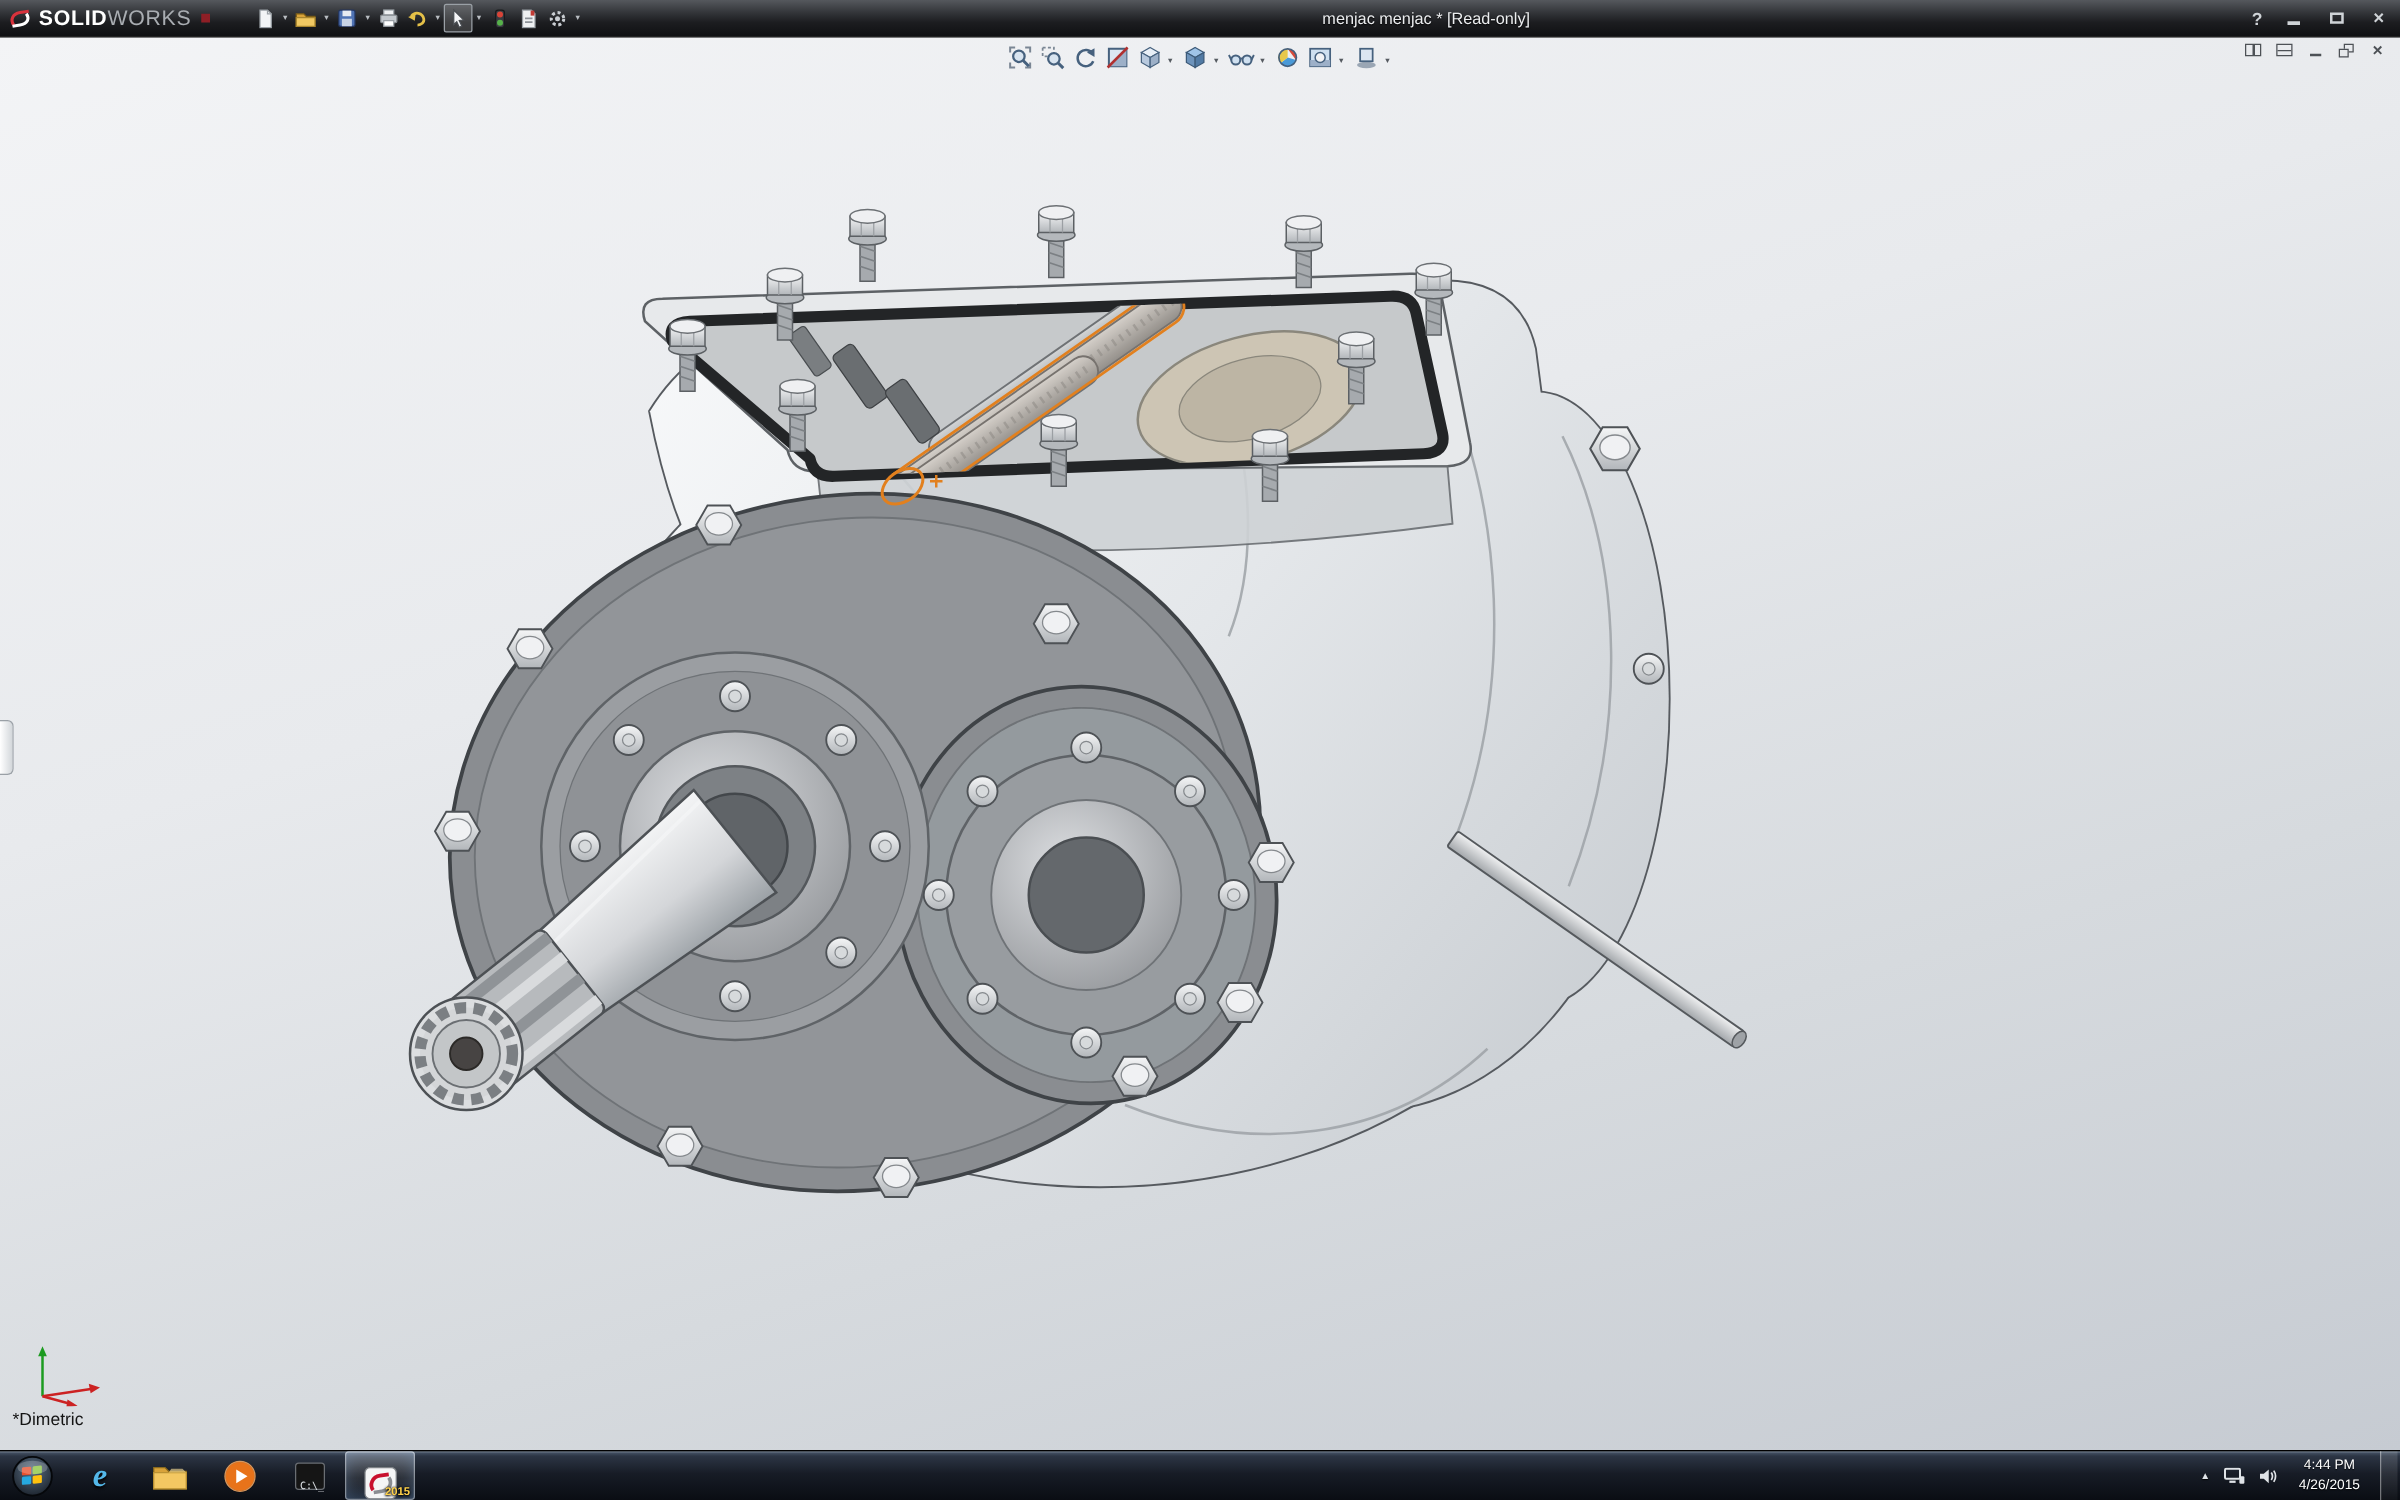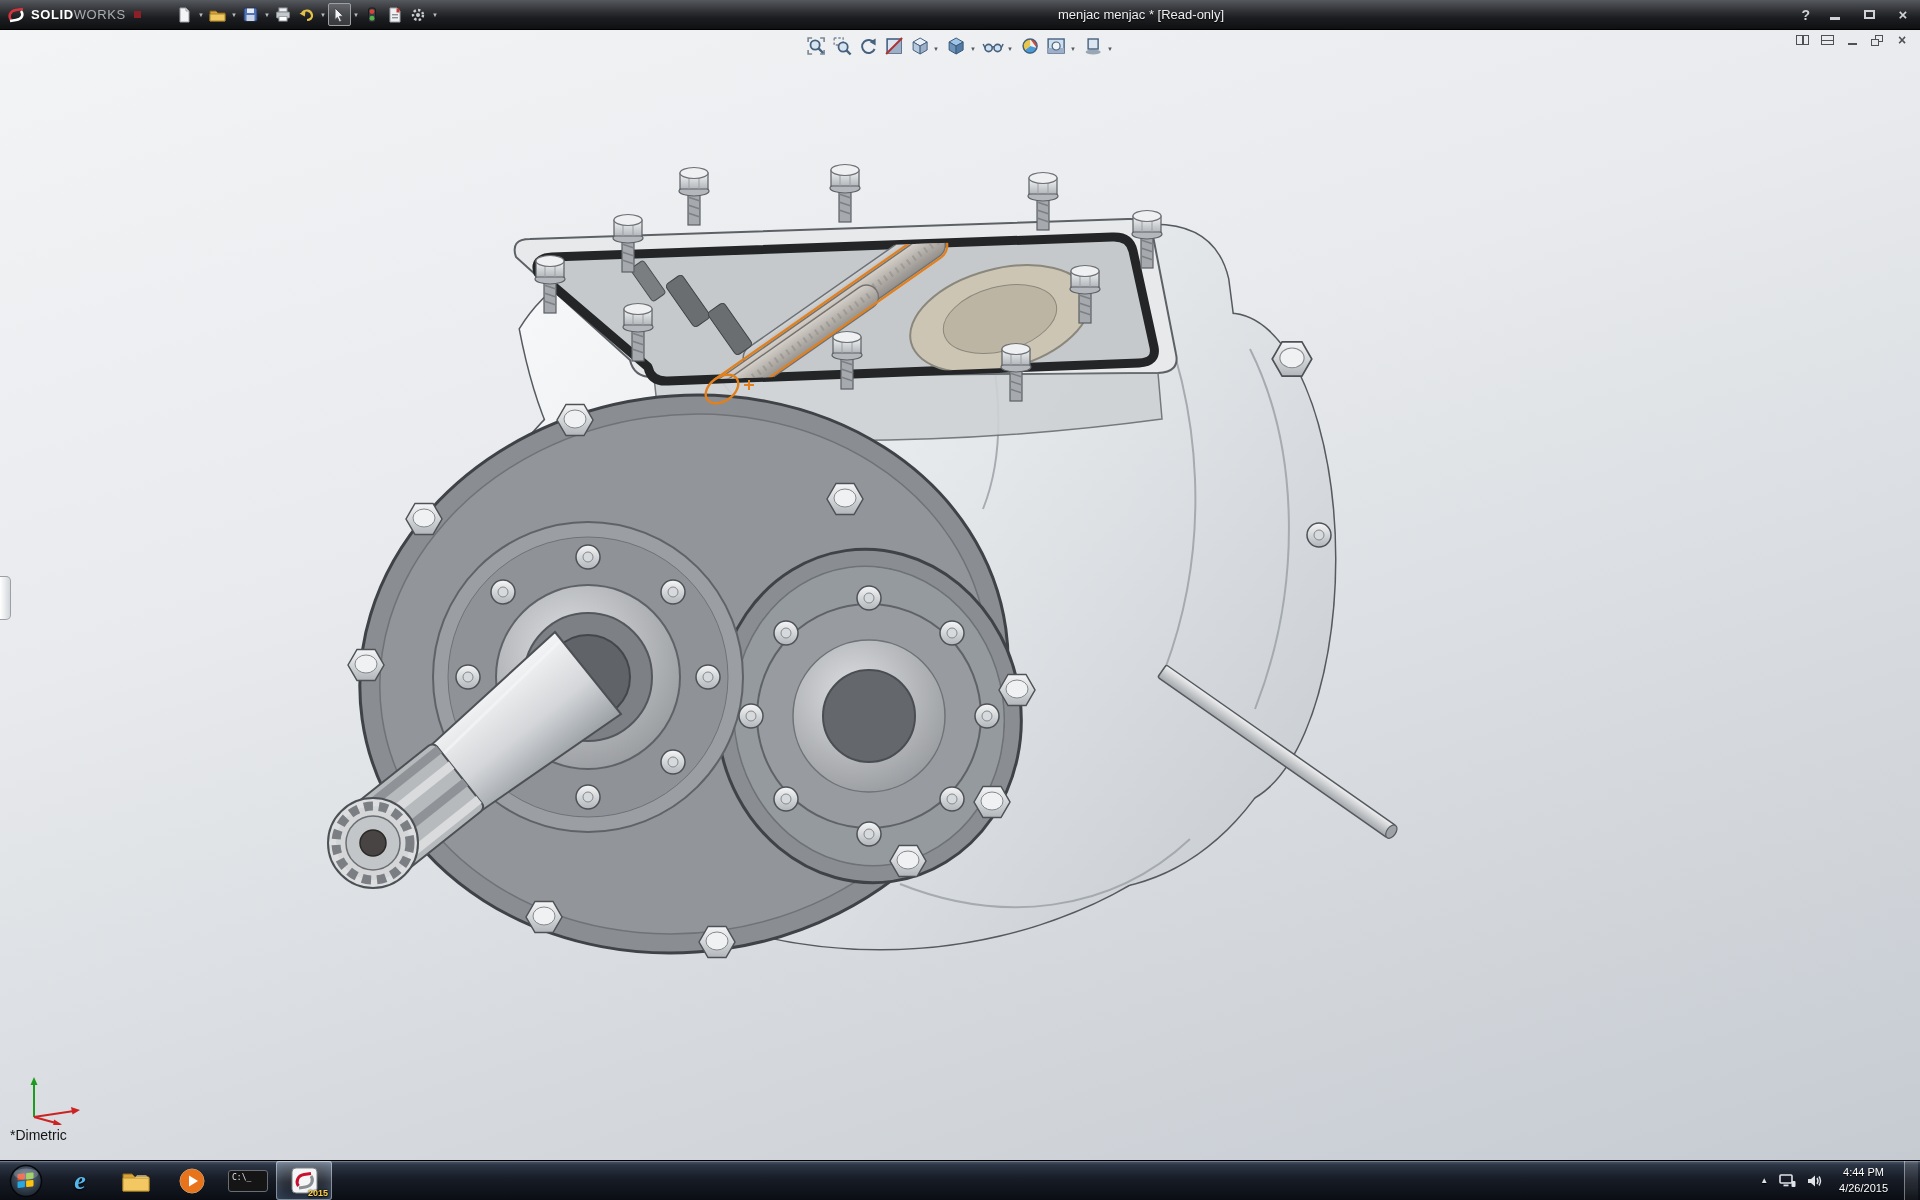--- a/index.html
+++ b/index.html
@@ -4,21 +4,21 @@
 <style>
   html,body{margin:0;padding:0;background:#000;}
   #screen{position:relative;width:1920px;height:1200px;overflow:hidden;
           font-family:"Liberation Sans","DejaVu Sans",sans-serif;}
 
   
   #titlebar{position:absolute;top:0;left:0;right:0;height:29px;z-index:20;
     background:linear-gradient(180deg,#55585d 0%,#303236 38%,#1c1d20 62%,#0f1012 100%);
     display:flex;align-items:center;color:#e2e4e7;border-bottom:1px solid #000;}
   .logo{display:flex;align-items:center;gap:5px;padding:0 8px 0 6px;}
-  .brand{font-size:13px;font-weight:bold;letter-spacing:.6px;color:#fff;text-align:right;}
+  .brand{font-size:17px;font-weight:bold;letter-spacing:.6px;color:#fff;text-align:right;}
   .brand .lt{color:#a9adb2;font-weight:normal;}
   .brand-endmark{width:7px;height:7px;background:#8f1f26;margin-left:3px;}
   .tb-tools{display:flex;align-items:center;margin-left:24px;}
   .tool{width:23px;height:23px;display:flex;align-items:center;justify-content:center;border-radius:2px;cursor:default;}
   .tool.active{background:rgba(255,255,255,.16);border:1px solid #9aa0a6;box-sizing:border-box;}
   .caret{font-size:6px;color:#b9bdc2;width:10px;text-align:center;}
   .tb-title{position:absolute;left:1141px;transform:translateX(-50%);font-size:13px;color:#eceef0;white-space:nowrap;text-shadow:0 1px 1px #000;}
   .tb-right{position:absolute;right:8px;top:0;height:29px;display:flex;align-items:center;gap:16px;}
   .help{font-size:14px;font-weight:bold;color:#cfd3d7;}
   .wbtn{width:18px;height:16px;display:flex;align-items:center;justify-content:center;}
@@ -54,24 +54,24 @@
   #triad{position:absolute;left:20px;bottom:36px;}
   #viewlabel{position:absolute;left:10px;bottom:18px;font-size:14px;color:#141414;}
 
   
   #taskbar{position:absolute;left:0;right:0;bottom:0;height:39px;z-index:20;display:flex;align-items:center;
     background:linear-gradient(180deg,#4b5a6e 0%,#2c3544 10%,#171c26 46%,#0a0d13 100%);
     border-top:1px solid #000;box-shadow:inset 0 1px 0 rgba(255,255,255,.22);}
   .start{width:52px;height:39px;display:flex;align-items:center;justify-content:center;}
   .tbtn{width:56px;height:39px;display:flex;align-items:center;justify-content:center;border-radius:3px;position:relative;}
   .tbtn.active{background:linear-gradient(180deg,rgba(255,255,255,.30),rgba(255,255,255,.10) 55%,rgba(140,190,255,.12));
-    box-shadow:inset 0 0 0 1px rgba(255,255,255,.4), inset 0 0 14px rgba(150,200,255,.30);}
+    box-shadow:inset 0 0 0 1px rgba(255,255,255,.4), inset 0 0 14px rgba(150,200,255,.30);align-items:flex-end;}
   .ie-e{font-size:26px;font-weight:bold;font-style:italic;color:#54b8ea;font-family:"Liberation Serif",serif;text-shadow:0 1px 2px #000;}
-  .cmdicon{width:40px;height:22px;background:#151515;border:1px solid #6a6e73;border-radius:3px;
-    color:#dfe3e7;font-family:"DejaVu Sans Mono",monospace;font-size:8px;line-height:1;padding:3px 0 0 3px;box-sizing:border-box;}
+  .cmdicon{width:24px;height:22px;background:#151515;border:1px solid #6a6e73;border-radius:3px;
+    color:#dfe3e7;font-family:"DejaVu Sans Mono",monospace;font-size:8px;line-height:1;padding:14px 0 0 3px;box-sizing:border-box;}
   .swbadge{position:absolute;right:4px;bottom:2px;font-size:9px;font-weight:bold;color:#ffd24a;
     text-shadow:0 0 2px #000,0 1px 2px #000;}
   .tray{margin-left:auto;display:flex;align-items:center;gap:11px;height:100%;padding-right:2px;}
   .trayicon{display:flex;align-items:center;justify-content:center;}
   .chev{font-size:8px;color:#dfe3e7;text-shadow:0 1px 1px #000;}
   .clock{font-size:11px;color:#fff;text-align:center;line-height:1.4;text-shadow:0 1px 1px #000;padding:0 5px;}
   .showdesk{width:13px;height:39px;border-left:1px solid rgba(255,255,255,.4);
     background:linear-gradient(180deg,rgba(255,255,255,.14),rgba(255,255,255,.03));}
 </style>
 </head>

